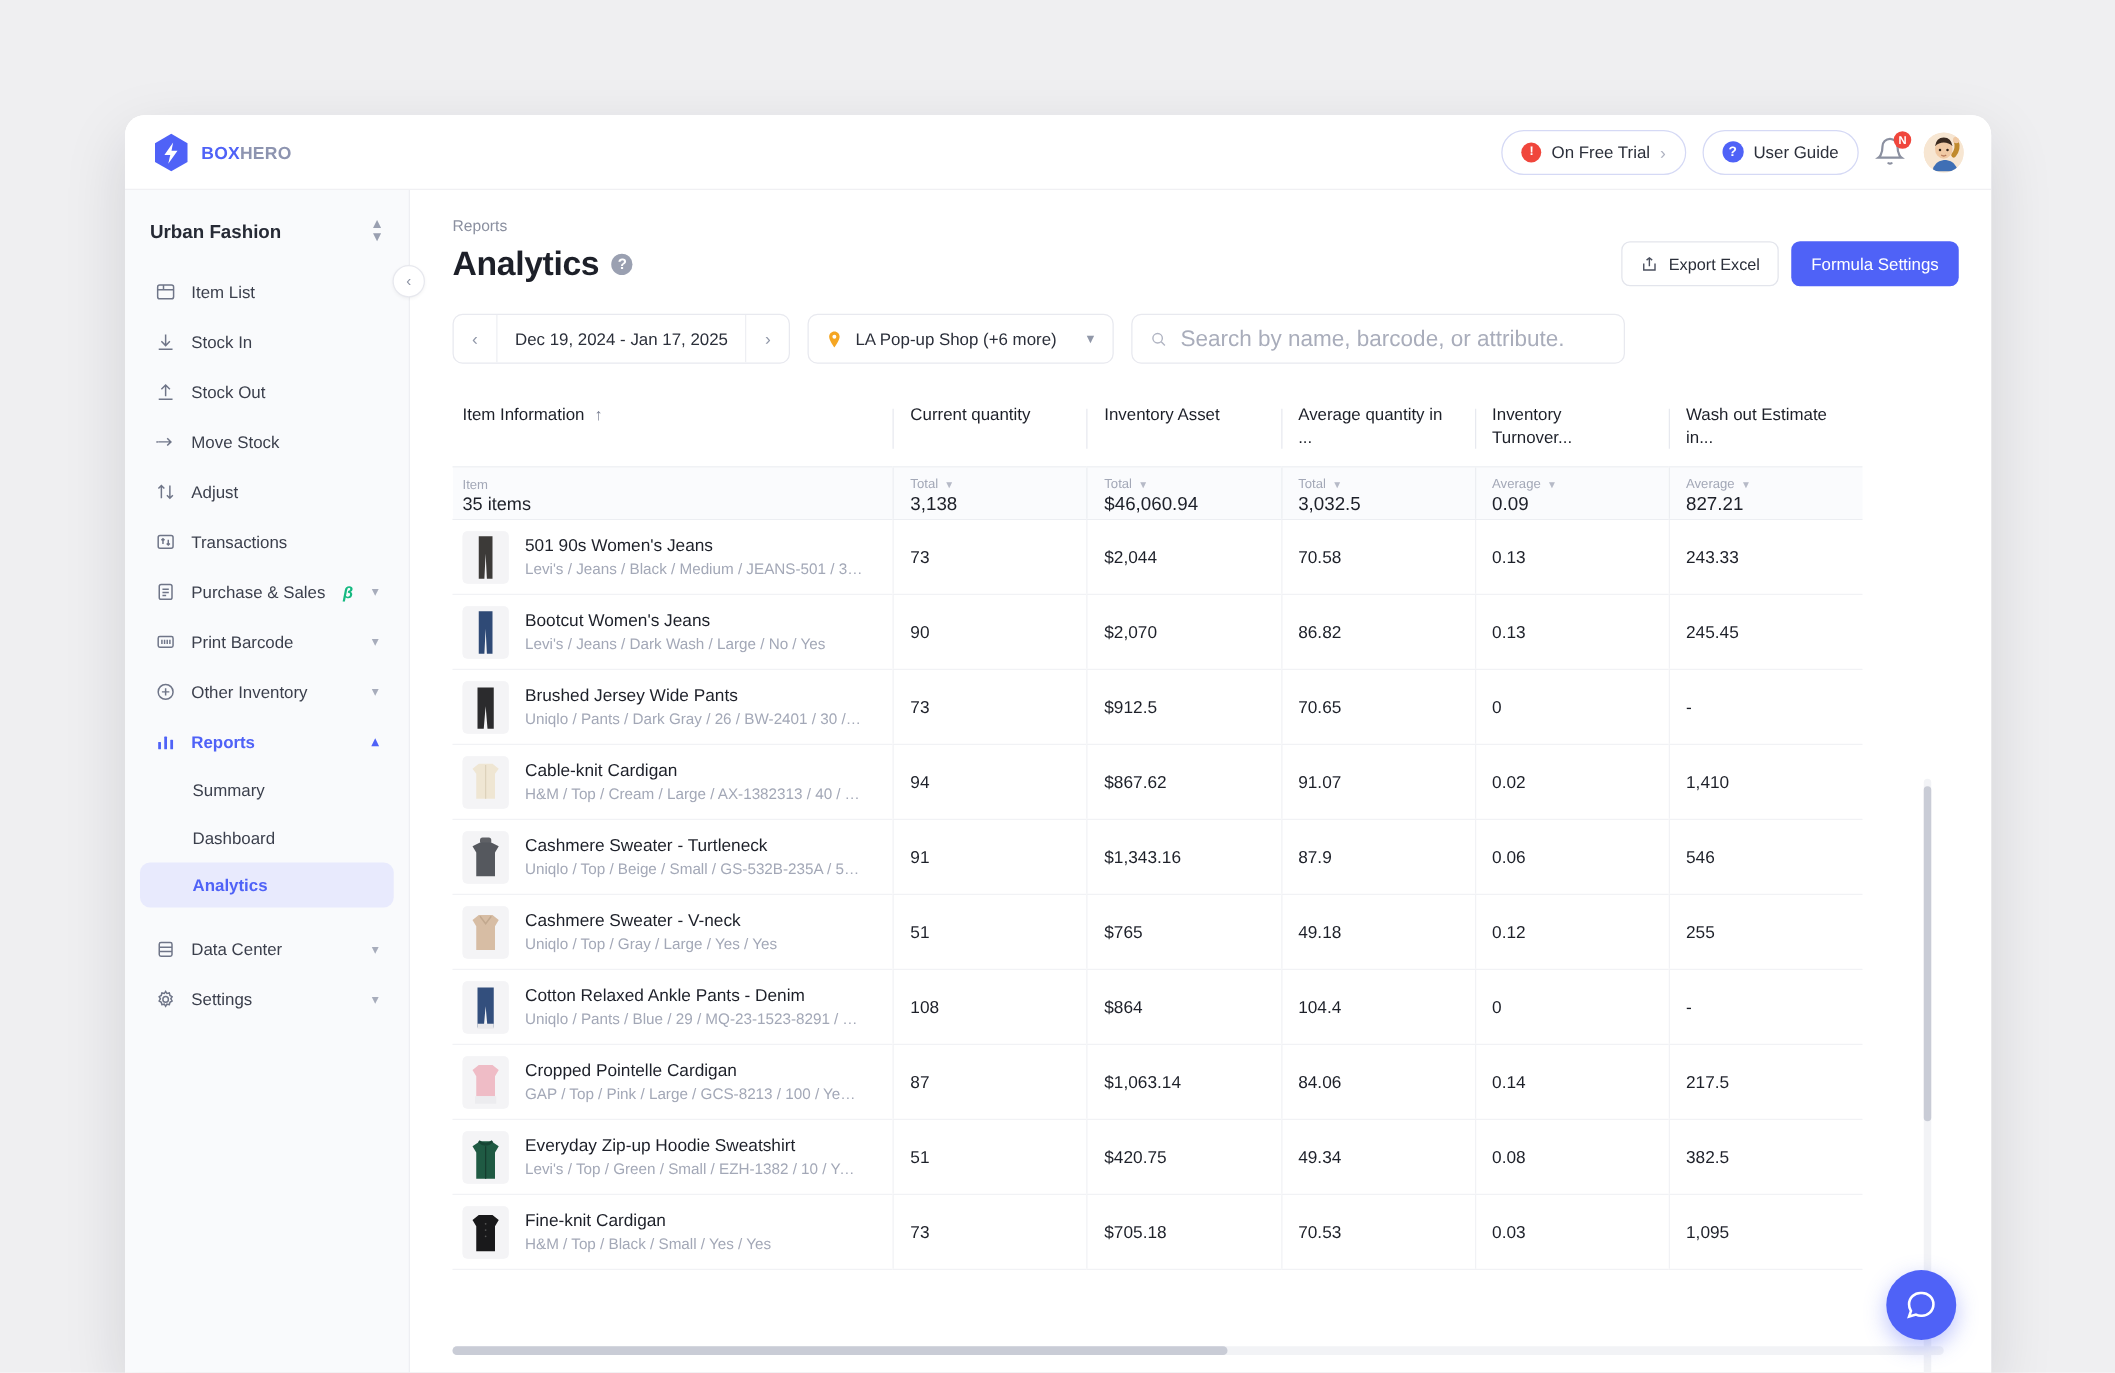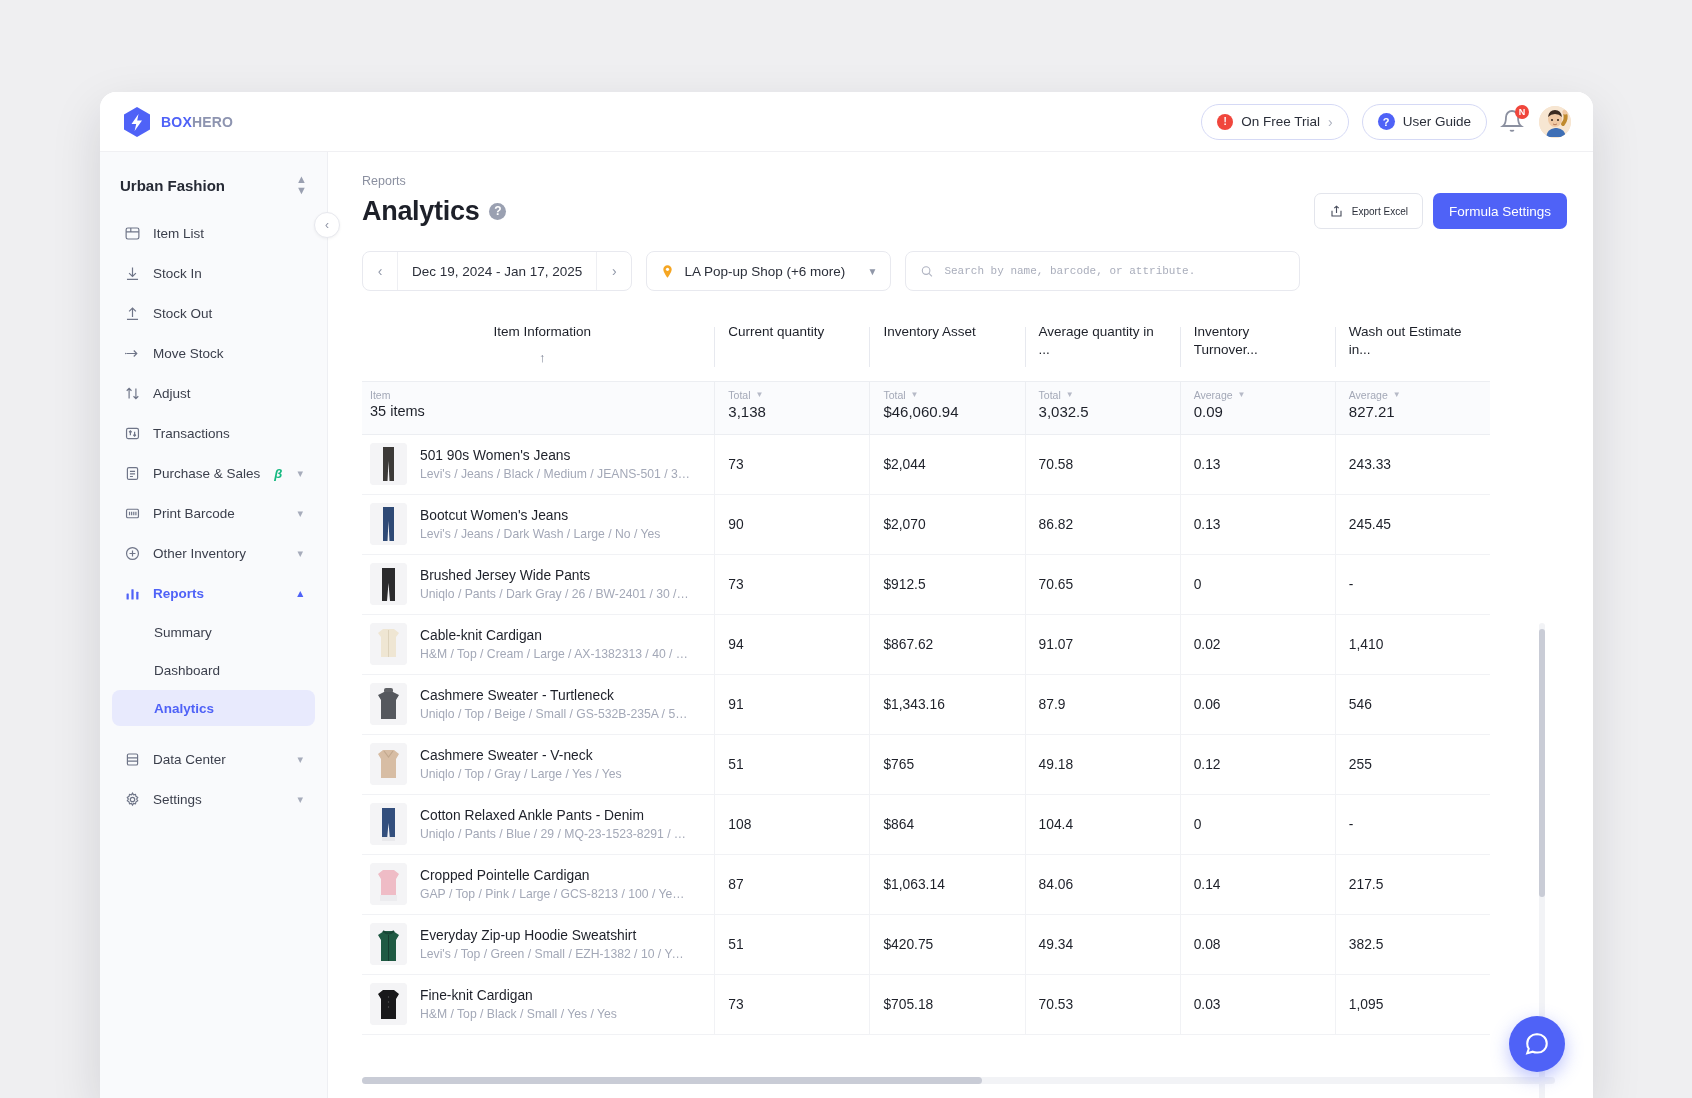--- a/index.html
+++ b/index.html
@@ -119,21 +119,21 @@
   .help-ico {
     width: 17px; height:17px; border-radius:50%;
     background:#9aa0b1; color:#fff; font-size:12px; font-weight:700;
     display:flex;align-items:center;justify-content:center;
     margin-left: 10px; cursor:pointer;
   }
   .title-actions { margin-left:auto; display:flex; align-items:center; gap: 10px; }
   .btn-outline {
     display:flex;align-items:center;gap:8px;
     height: 36px; padding: 0 14px; border:1px solid #e3e5ec; border-radius:7px;
-    background:#fff; font-size:10px; color:#2b2f3a; cursor:pointer;
+    background:#fff; font-size:13px; color:#2b2f3a; cursor:pointer;
   }
   .btn-primary {
     height: 36px; padding: 0 16px; border:none; border-radius:7px;
     background:#4f62f7; color:#fff; font-size:13.5px; cursor:pointer;
     display:flex;align-items:center;
   }
 
   
   .filters { display:flex; align-items:center; gap: 14px; margin-top: 22px; }
   .date-picker {
@@ -151,22 +151,22 @@
     border:1px solid #e8e9ef; border-radius:8px; background:#fff;
     font-size:13.5px; color:#2b2f3a; cursor:pointer;
   }
   .loc-select .caret { margin-left:auto; color:#9097a8; font-size:10px; }
   .search-box {
     display:flex;align-items:center;gap:10px;
     height:40px; width: 395px; padding: 0 14px;
     border:1px solid #e8e9ef; border-radius:8px; background:#fff;
   }
   .search-box input {
-    border:none;outline:none; font-size:11px; width:100%;
-    font-family:Liberation Mono, monospace; color:#1d4ed8; background:transparent;
+    border:none;outline:none; font-size:18px; width:100%;
+    font-family:Liberation Sans, sans-serif; color:#1d4ed8; background:transparent;
   }
   .search-box input::placeholder { color:#a9adbb; }
 
   
   .table-wrap { margin-top: 20px; position: relative; }
   table.grid { width: 1128px; border-collapse: collapse; table-layout: fixed; }
   table.grid th, table.grid td { text-align:left; }
   col.c-item { width: 352px; }
   col.c-num  { width: 155px; }
 
@@ -174,28 +174,28 @@
     padding: 12px 0 14px 0;
     font-size: 13.5px; font-weight: 400; color: #1d2029;
     vertical-align: top; line-height: 1.35;
     border-bottom: 1px solid #eceef2;
     position: relative;
   }
   thead th.colsep:before {
     content:""; position:absolute; left:0; top:16px; bottom:14px; width:1px; background:#e7e9ef;
   }
   thead th .hcell { padding-left: 14px; }
-  thead th.first .hcell { padding-left: 8px; display:flex; align-items:center; gap:8px;flex-direction:column; }
+  thead th.first .hcell { padding-left: 8px; display:flex; align-items:flex-start; gap:8px; }
   .sort-up { color:#7b8193; font-size: 13px; }
   .hwrap { display:block; max-width: 118px; }
 
   tr.summary td {
     background: #fafbfd;
     border-bottom: 1px solid #eceef2;
-    padding: 7px 0 14px 0;
+    padding: 7px 0 3px 0;
     position:relative;
   }
   tr.summary td.colsep:before {
     content:""; position:absolute; left:0; top:0; bottom:0; width:1px; background:#eceef2;
   }
   .sum-lab { font-size: 10.5px; color:#a3a8b7; padding-left:14px; display:flex; align-items:center; gap:5px;}
   .sum-lab.first { padding-left: 8px; }
   .sum-val { font-size: 15px; color:#1d2029; padding-left:14px; margin-top: 2px;}
   .sum-val.first { padding-left: 8px; font-size: 14.5px; }
   .caret-sm { font-size: 8px; color:#b6bac7; }

